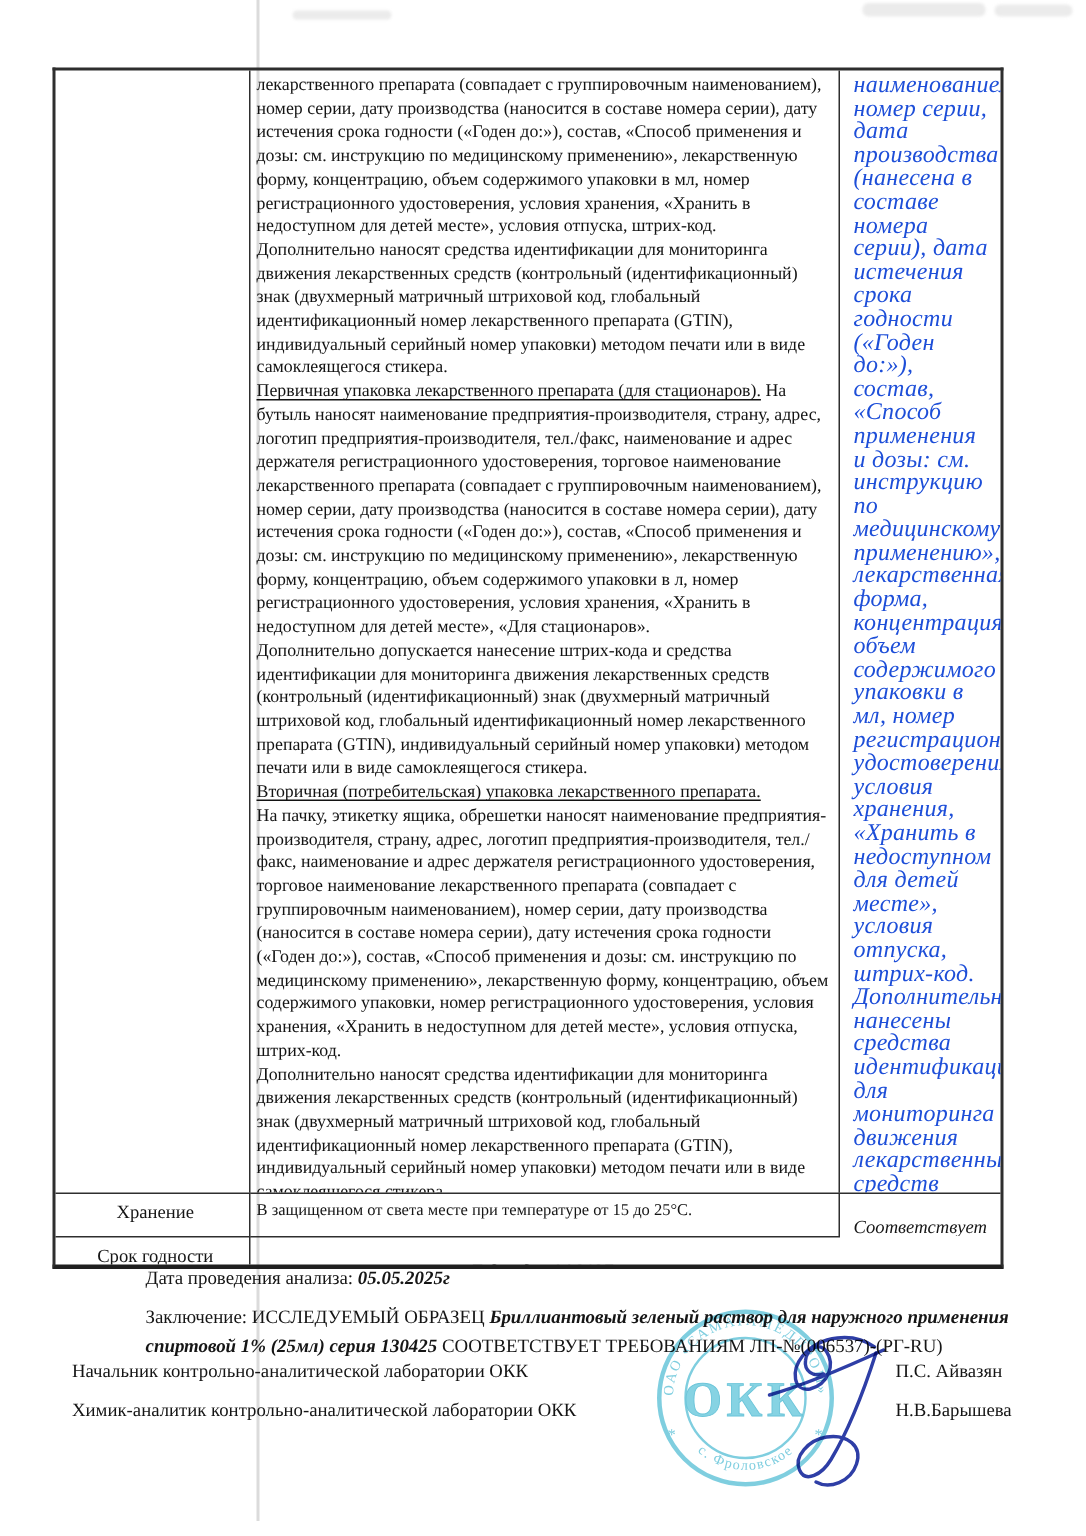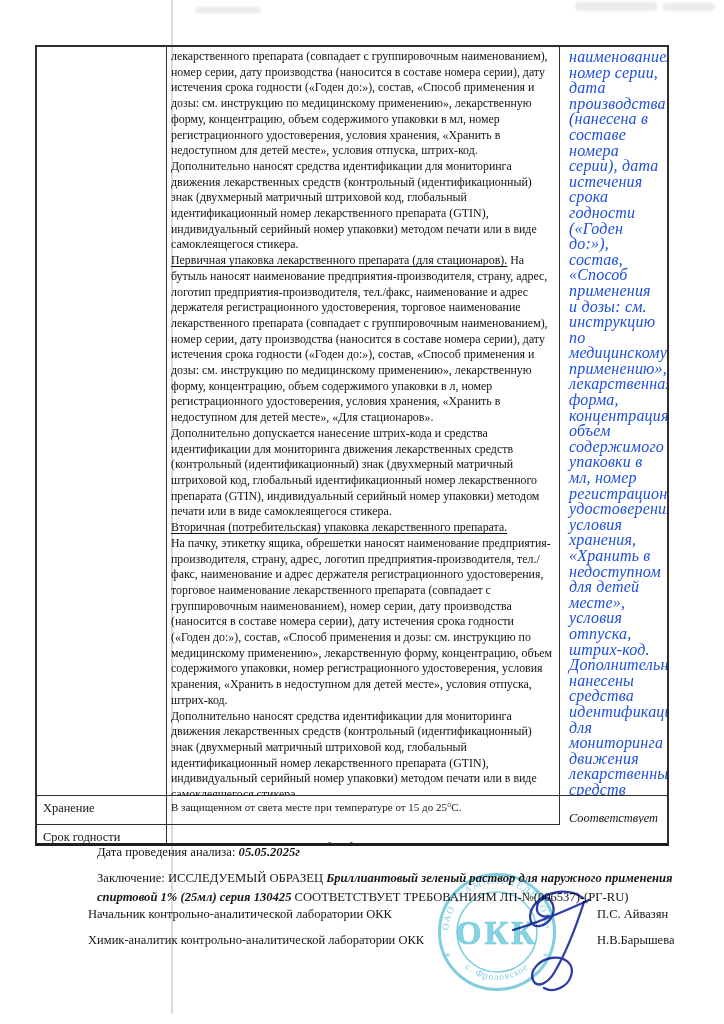--- a/index.html
+++ b/index.html
@@ -37,29 +37,29 @@
   .bT{border-top:1.6px solid #2e2e2e;}
 
   .mid{font-size:11.9px;line-height:15.7px;padding:2px 6px 0 4px;color:#131313;}
   .mid .para{margin:0;}
   .ul{text-decoration:underline;text-underline-offset:2px;}
 
   .rgt{font-style:italic;font-size:16px;line-height:15.6px;letter-spacing:.2px;
        padding:2px 5px 0 9px;color:#1d4ed8;}
   .rgt .para{margin:0;}
 
-  .lbl{font-size:12.4px;padding:5px 2px 0 6px;}
+  .lbl{font-size:12.4px;padding:5px 2px 0 6px;text-align:center;}
   .val{font-size:11px;padding:5px 4px 0 4px;}
   .res{font-size:12.4px;font-style:italic;text-align:center;padding-top:15px;}
   .bi{font-weight:bold;font-style:italic;}
 
   
   .date-line{left:97px;top:845px;font-size:12.6px;}
   .conclusion{left:97px;top:869px;width:578px;font-size:12.6px;line-height:18.5px;}
-  .sig-title{left:48px;font-size:12.5px;margin-left:40px;}
+  .sig-title{left:48px;font-size:12.5px;}
   .sig-name{left:577px;font-size:12.5px;margin-left:20px;}
   .t1{top:907px;} .t2{top:933px;}
 
   
   .stamp{left:436px;top:871px;width:122px;height:122px;opacity:.92;mix-blend-mode:multiply;}
   .stamp text{font-family:"Liberation Serif",serif;}
   .sig{mix-blend-mode:multiply;}
   .sig1{left:503px;top:884px;width:92px;height:58px;}
   .sig2{left:512px;top:899px;width:102px;height:100px;}
 </style>

